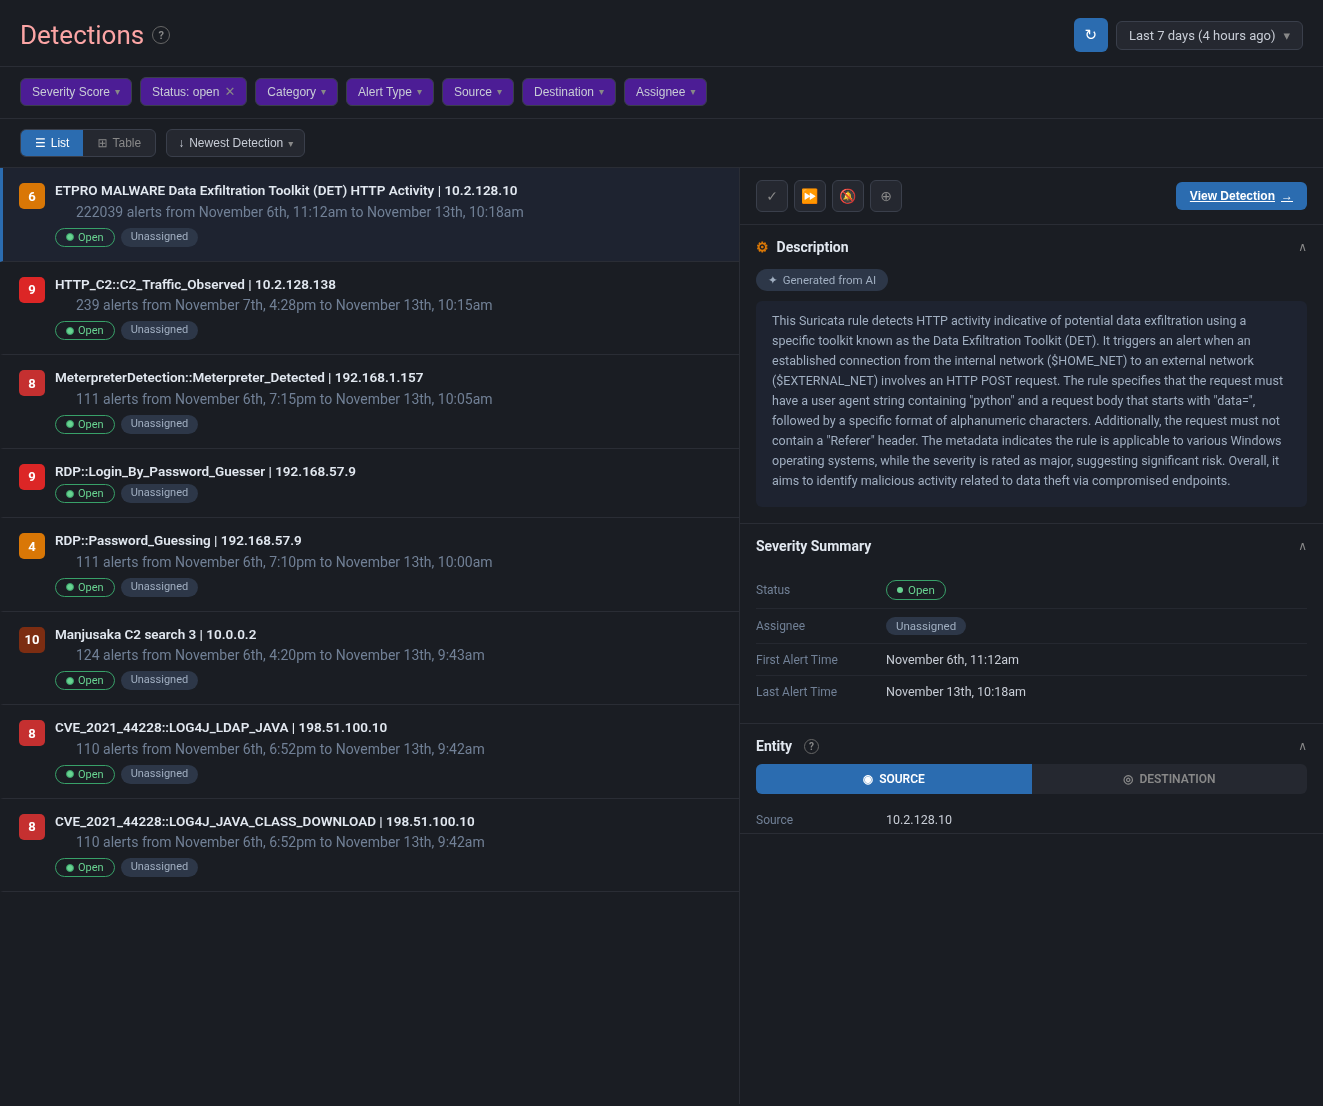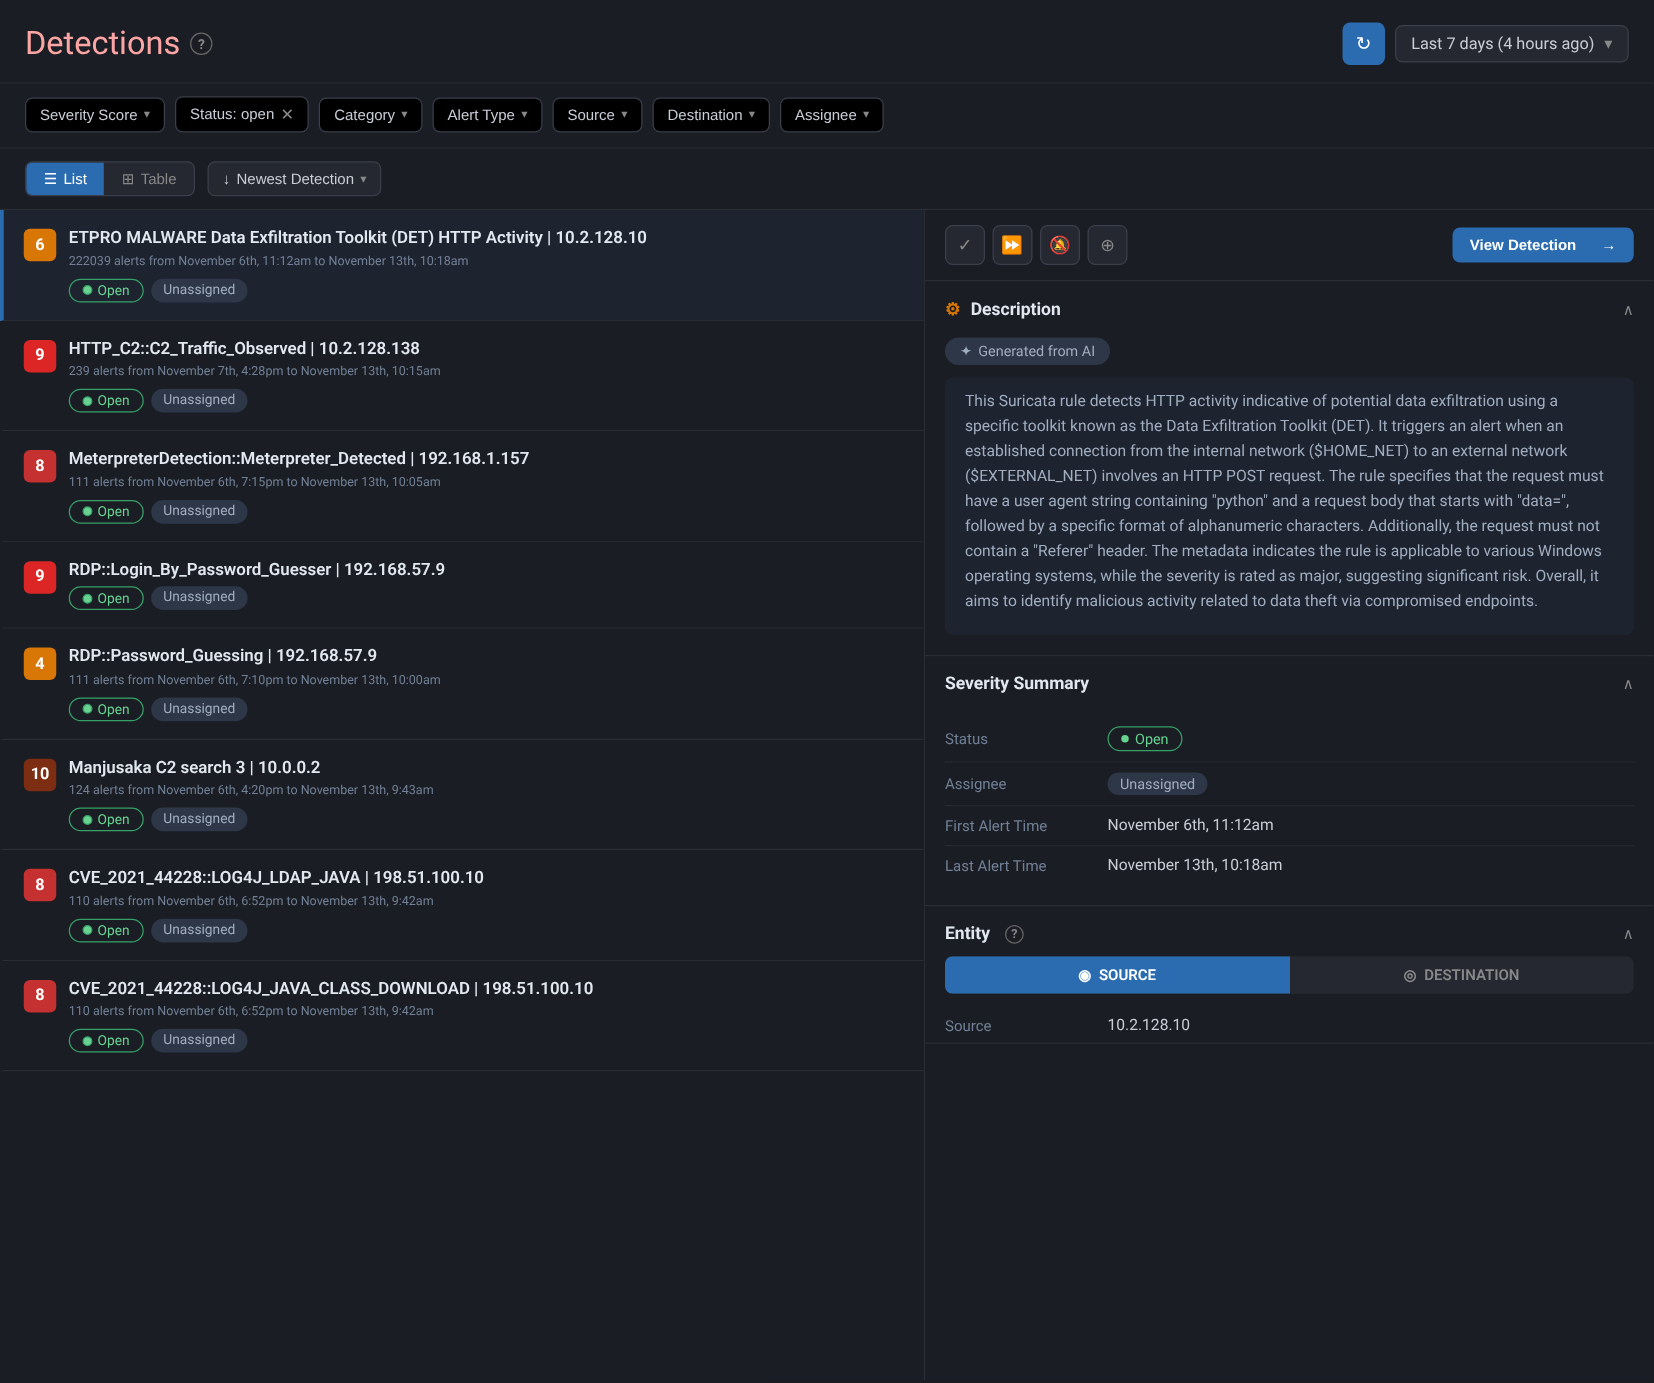--- a/index.html
+++ b/index.html
@@ -55,27 +55,27 @@
     }
     .filters-bar {
       display: flex;
       align-items: center;
       gap: 8px;
       padding: 10px 20px 12px;
       background: #1a1d23;
       flex-wrap: wrap;
     }
     .filter-btn {
-      background: #000000;
+      background: #4c1d95;
       border: 1px solid #3a3f4b;
       border-radius: 6px;
       padding: 6px 11px;
       color: #c8cdd6;
       font-size: 12px;
-      display: flex; align-items: flex-start; gap: 5px;
+      display: flex; align-items: center; gap: 5px;
       cursor: pointer;
       white-space: nowrap;
     }
     .filter-btn .remove-icon {
       color: #888; font-size: 13px; cursor: pointer;
     }
     .filter-btn .chevron { font-size: 10px; color: #888; }
     .divider { width: 100%; height: 1px; background: #2a2d35; }
     .toolbar {
       display: flex;
@@ -153,23 +153,24 @@
     .sev-10 { background: #7c2d12; }
     .detection-content { flex: 1; }
     .detection-title {
       font-size: 13.5px;
       font-weight: 600;
       color: #e2e8f0;
       margin-bottom: 4px;
       line-height: 1.3;
     }
     .detection-meta {
-      font-size: 10px;
+      font-size: 14px;
       color: #718096;
       margin-bottom: 8px;
+      margin-left: 21px;
     }
     .detection-tags {
       display: flex; gap: 6px; flex-wrap: wrap;
     }
     .tag-open {
       background: transparent;
       border: 1px solid #38a169;
       border-radius: 12px;
       padding: 2px 10px;
       font-size: 11px;
@@ -217,21 +218,21 @@
     }
     .view-detection-btn {
       background: #2b6cb0;
       border: none;
       border-radius: 6px;
       padding: 7px 14px;
       color: white;
       font-size: 12px;
       font-weight: 600;
       cursor: pointer;
-      display: flex; align-items: flex-start; gap: 20px;
+      display: flex; align-items: flex-start; gap: 6px; text-decoration: underline;
     }
     .section {
       border-bottom: 1px solid #2a2d35;
     }
     .section-header {
       display: flex;
       align-items: center;
       justify-content: space-between;
       padding: 14px 16px;
       cursor: pointer;

